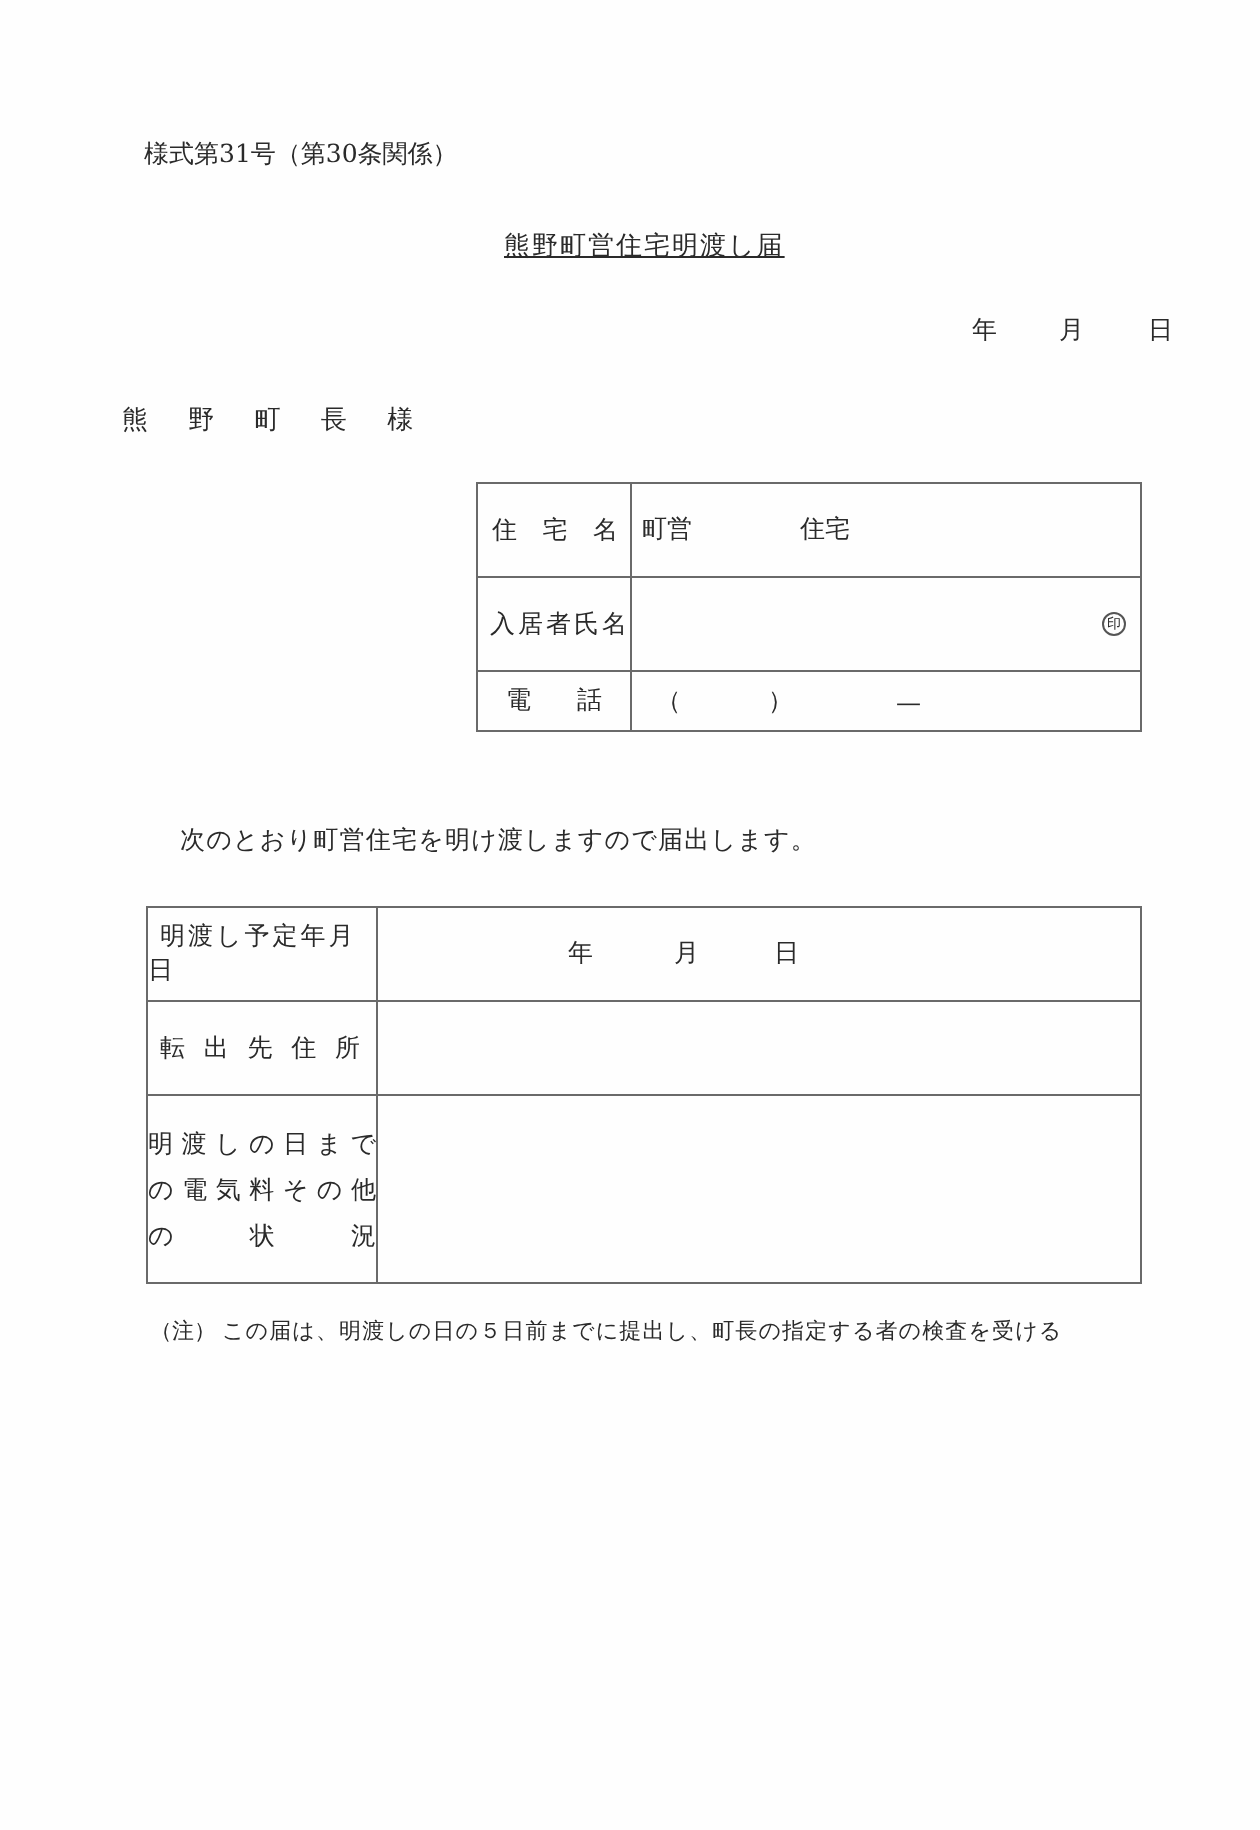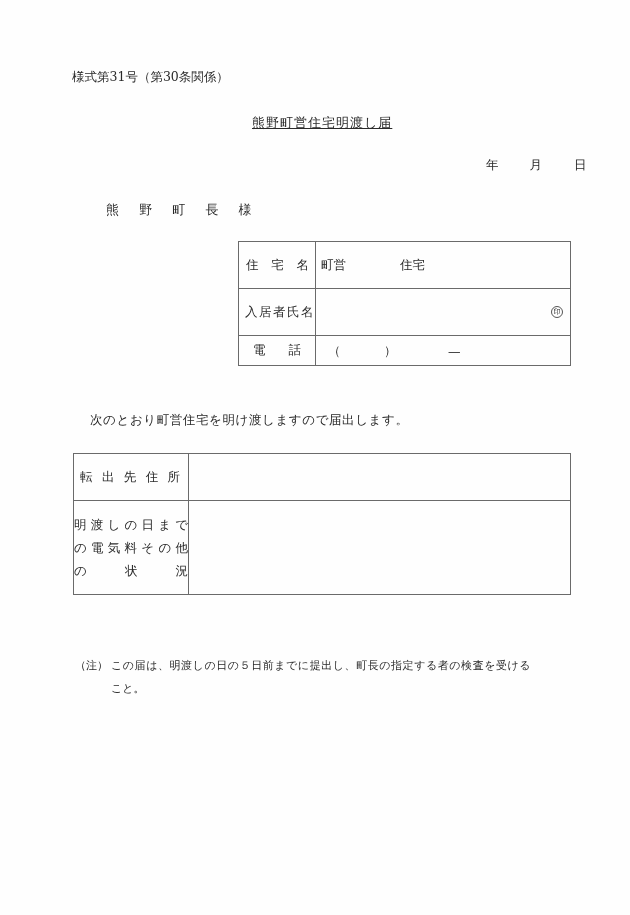--- a/index.html
+++ b/index.html
@@ -15,21 +15,21 @@
       font-family: "DejaVu Serif", "Liberation Serif", serif;
       color: #2a2a2a;
       font-size: 12.5px;
     }
     .abs { position: absolute; white-space: nowrap; }
 
     .form-number { left: 62px; top: 69px; font-size: 12.5px; margin-left: 10px; }
     .doc-title { left: 252px; top: 114px; font-size: 13px; letter-spacing: 1px; text-decoration: underline; }
     .date-line { left: 458px; top: 157px; font-size: 12.5px; margin-left: 28px; }
     .date-line span { display: inline-block; }
-    .addressee { left: 61px; top: 201px; font-size: 13px; margin-left: 45px; }
+    .addressee { left: 61px; top: 201px; font-size: 13px; }
     .addressee span { display: inline-block; margin-right: 16px; }
 
     table.form {
       position: absolute;
       border-collapse: collapse;
       table-layout: fixed;
     }
     table.form td {
       border: 1px solid #6a6a6a;
       padding: 0;
@@ -162,20 +162,30 @@
       <span class="dash">—</span>
     </td>
   </tr>
 </tbody>
   </table>
 
 <div class="abs statement">次のとおり町営住宅を明け渡しますので届出します。</div>
 
 <table class="form t2">
   <tbody>
+      <tr class="r1">
+    <td class="lbl">
+      <span class="lbl-plain">明渡し予定年月日</span>
+    </td>
+    <td class="date-cell">
+      <span class="y">年</span>
+      <span class="m">月</span>
+      <span class="d">日</span>
+    </td>
+  </tr>
   <tr class="r2">
     <td class="lbl">
       <div class="lbl-spaced">
         <span>転</span>
         <span>出</span>
         <span>先</span>
         <span>住</span>
         <span>所</span>
       </div>
     </td>
@@ -207,14 +217,13 @@
         <span>況</span>
       </div>
     </td>
     <td></td>
   </tr>
 </tbody>
   </table>
 
 <div class="abs note">
   <span class="prefix">（注）</span><span class="body1">この届は、明渡しの日の５日前までに提出し、町長の指定する者の検査を受ける</span>
-  <span class="body2">こと。</span>
 </div>
 
 </body></html>

